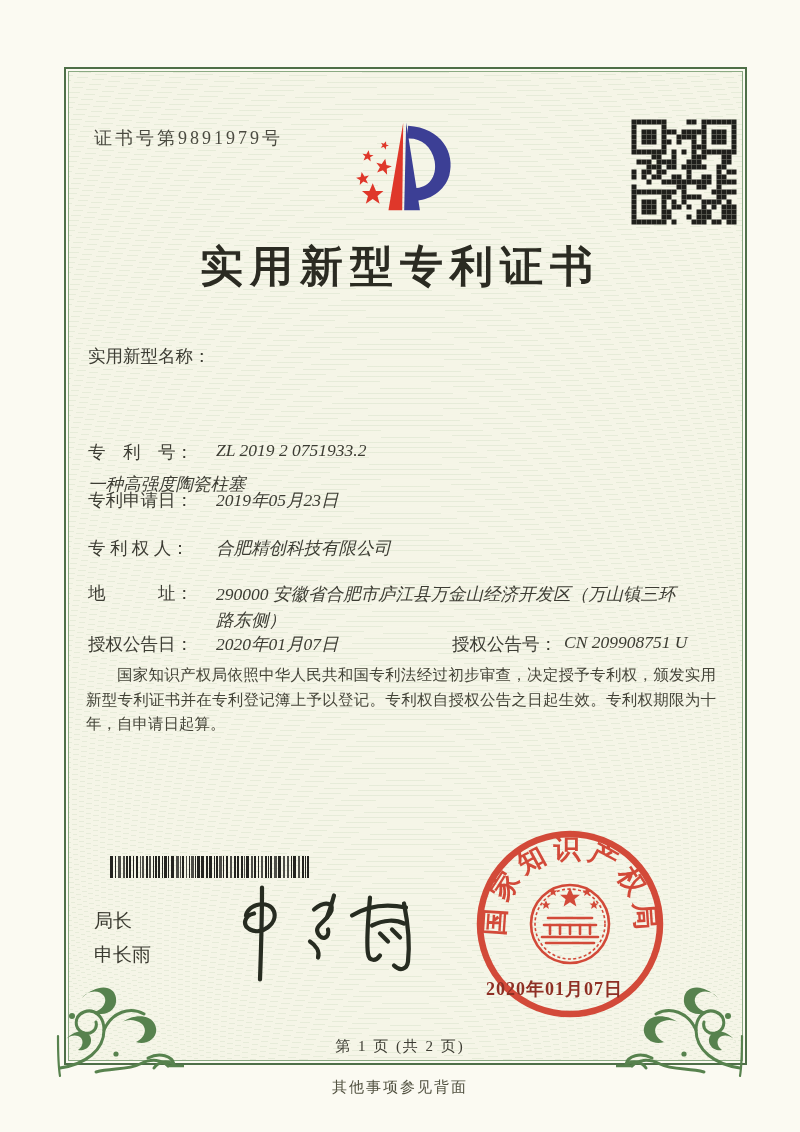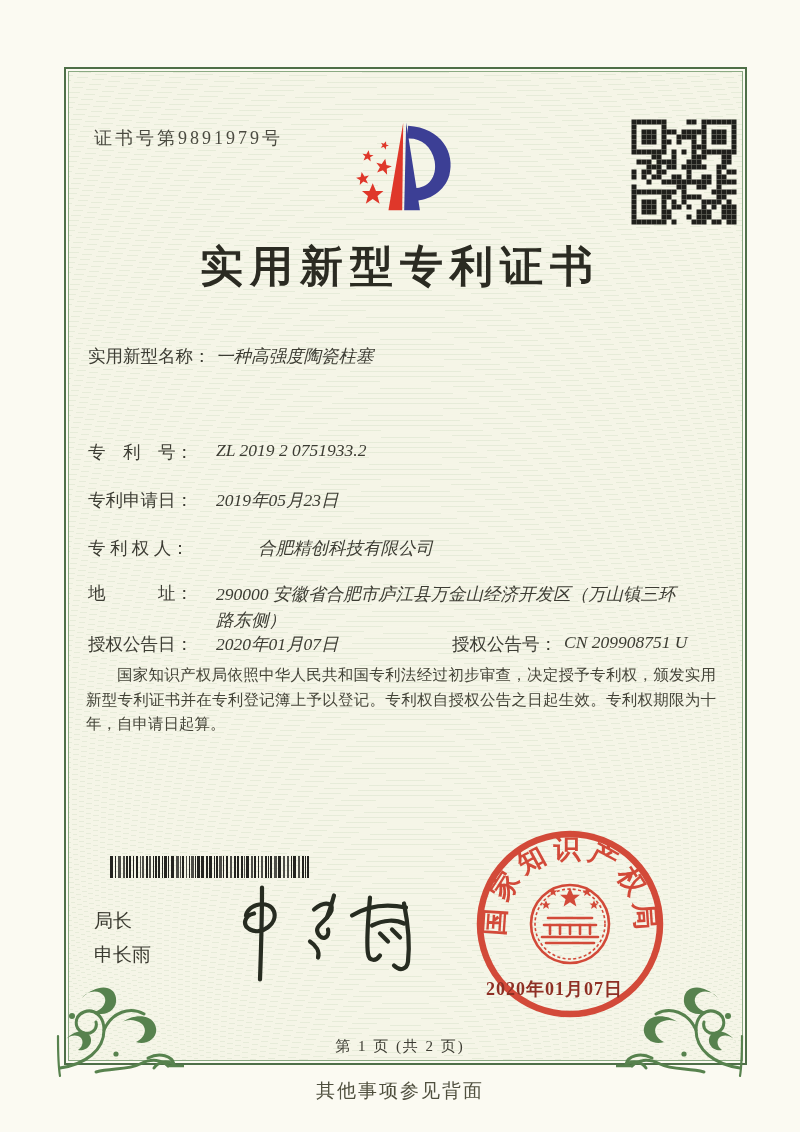--- a/index.html
+++ b/index.html
@@ -28,25 +28,25 @@
   }
   .logo{position:absolute;left:350px;top:110px;width:130px;height:118px;}
   .qr{position:absolute;left:630px;top:118px;width:108px;height:108px;}
   .title{
     position:absolute;left:0;top:238px;width:100%;text-align:center;
     font-size:43px;font-weight:700;letter-spacing:7px;color:#2b2b22;
   }
   .row{position:absolute;left:88px;display:flex;font-size:17.5px;color:#3c3c33;}
   .row .lbl{flex:0 0 128px;white-space:pre;}
   .row .val{white-space:pre-wrap;font-style:italic;}
-  .row-name{top:344px;}
+  .row-name{top:344px;flex-direction:column;}
   .row-inventor{top:392px;}
   .row-patent{top:440px;}
   .row-filing{top:488px;}
-  .row-patentee{top:536px;gap:42px;}
+  .row-patentee{top:536px;}
   .row-address{top:581px;}
   .row-address .val{width:468px;line-height:26px;}
   .row-grantdate{top:632px;}
   .row-grantno{top:632px;left:452px;}
   .row-grantno .lbl{flex-basis:112px;}
   .paragraphs{
     position:absolute;left:86px;top:663px;width:630px;
     font-size:15.5px;line-height:24.5px;color:#454539;text-align:justify;
   }
   .paragraphs p{margin:0;text-indent:2em;}
@@ -59,21 +59,21 @@
   .seal-date{
     position:absolute;left:486px;top:977px;font-size:18px;font-weight:600;
     color:#8e2f24;letter-spacing:1px;z-index:3;
   }
   .page-num{
     position:absolute;left:0;top:1037px;width:100%;text-align:center;
     font-size:15px;letter-spacing:2px;color:#3d3d33;
   }
   .back-note{
     position:absolute;left:0;top:1078px;width:100%;text-align:center;
-    font-size:19px;letter-spacing:2px;color:#50503f;
+    font-size:15px;letter-spacing:2px;color:#50503f;
   }
   .flourish{position:absolute;width:132px;height:102px;z-index:3;}
   .flourish-left{left:52px;top:976px;}
   .flourish-right{left:616px;top:976px;transform:scaleX(-1);}
 </style>
 </head>
 <body>
 
 <div class="page">
 

